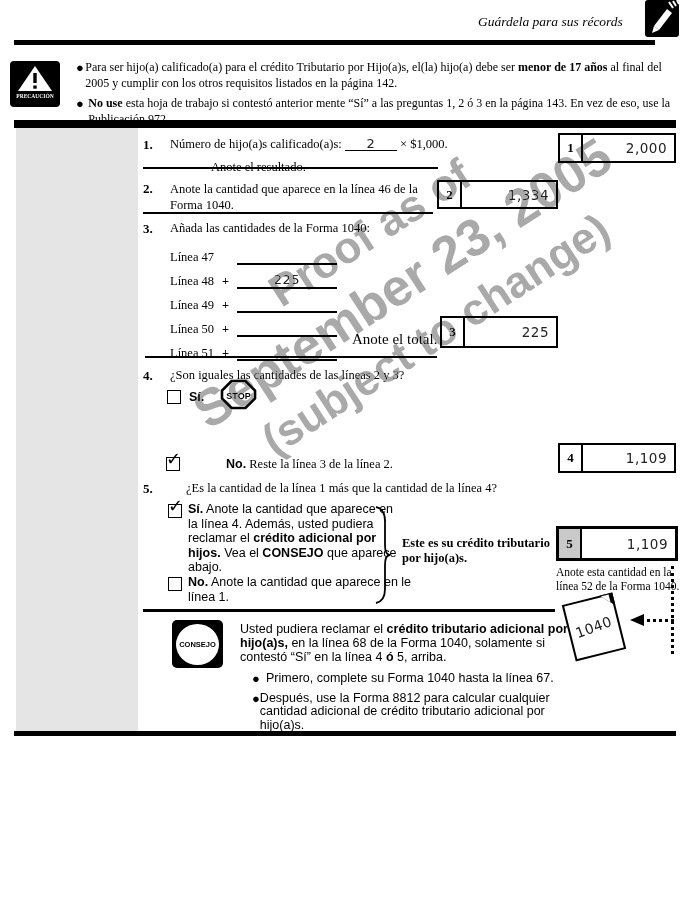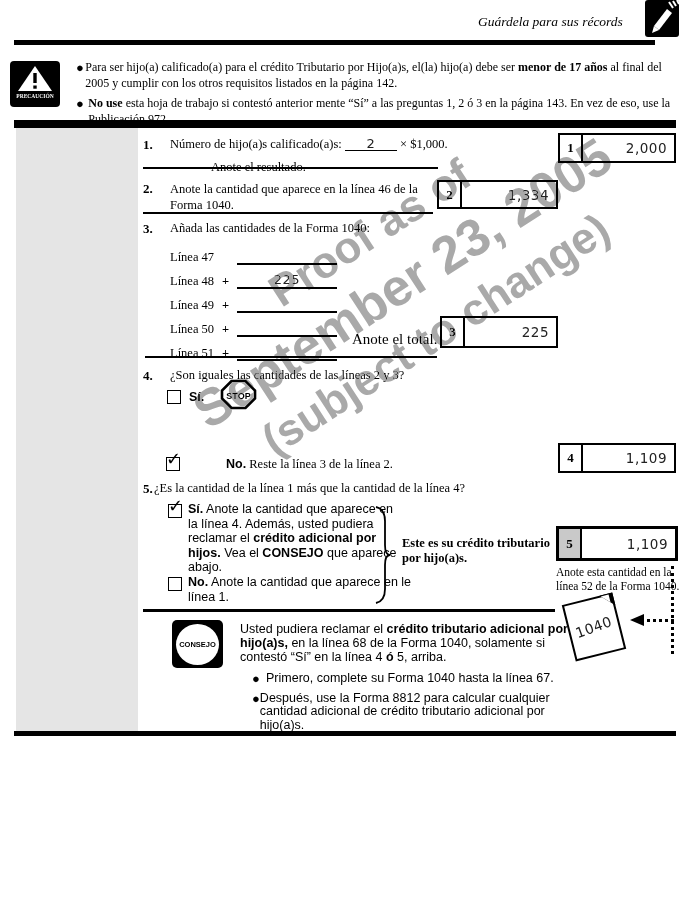--- a/index.html
+++ b/index.html
@@ -205,21 +205,21 @@
     </svg>
   </div>
   <div class="abs checkbox checked" style="left:166px;top:457px;"></div>
   <div class="abs cb-line" style="left:186px;top:457px;width:280px;padding-left:40px;"><b>No.</b> Reste la línea 3 de la línea 2.</div>
   <div id="box4" class="abs vbox">
     <div class="n">4</div>
     <div class="v hand">1,109</div>
   </div>
 
   <div class="abs step-num" style="left:143px;top:481px;">5.</div>
-  <div class="abs qtext" style="left:154px;top:481px;">¿Es la cantidad de la línea 1 más que la cantidad de la línea 4?</div>
+  <div class="abs qtext" style="left:186px;top:481px;">¿Es la cantidad de la línea 1 más que la cantidad de la línea 4?</div>
   <div class="abs checkbox checked" style="left:168px;top:504px;"></div>
   <div id="s5-yes-text" class="abs" style="left:188px;top:502px;width:212px;"><b>Sí.</b> Anote la cantidad que aparece en la línea 4. Además, usted pudiera reclamar el <b>crédito adicional por hijos.</b> Vea el <b>CONSEJO</b> que aparece abajo.</div>
   <div class="abs checkbox" style="left:168px;top:577px;"></div>
   <div id="s5-no-text" class="abs" style="left:188px;top:575px;width:225px;"><b>No.</b> Anote la cantidad que aparece en le línea 1.</div>
   <div class="abs" style="left:374px;top:505px;">
     <svg width="18" height="100" viewBox="0 0 18 100">
       <path d="M2 2 Q11 4 11 16 L11 40 Q11 50 16 50 Q11 50 11 60 L11 84 Q11 96 2 98" fill="none" stroke="#000" stroke-width="1.8"></path>
     </svg>
   </div>
   <div id="result-label" class="abs">Este es su crédito tributario por hijo(a)s.</div>

